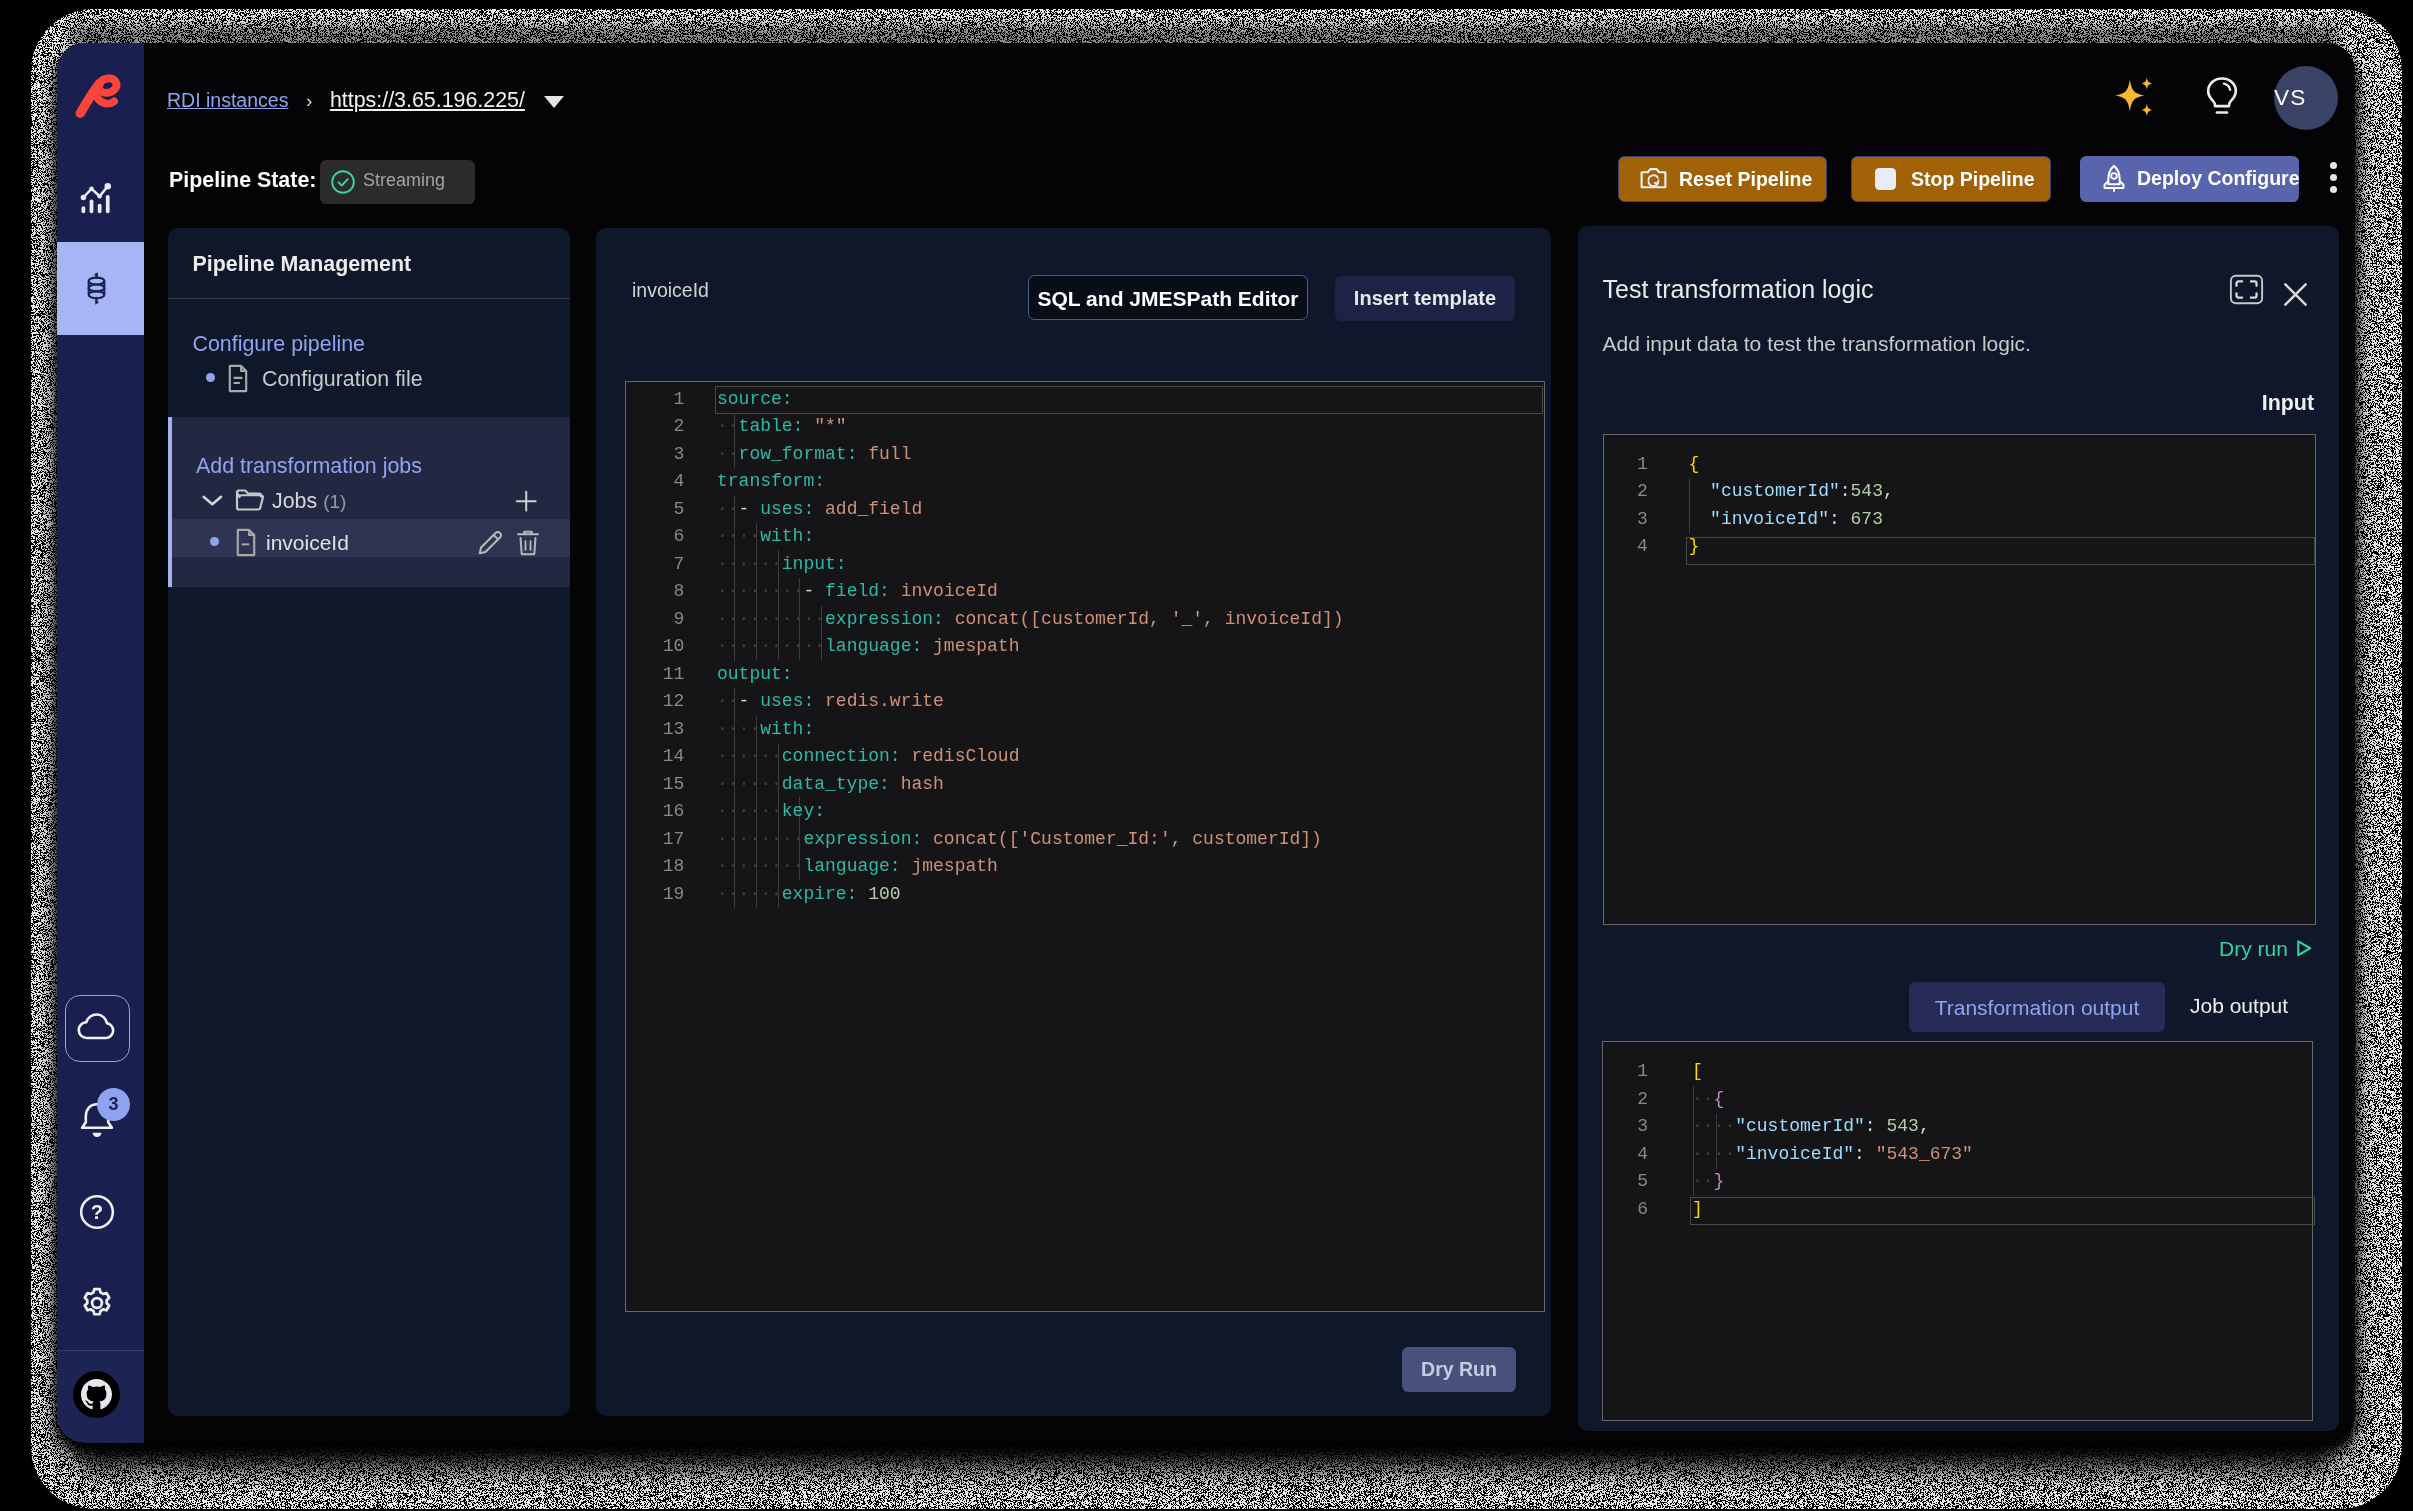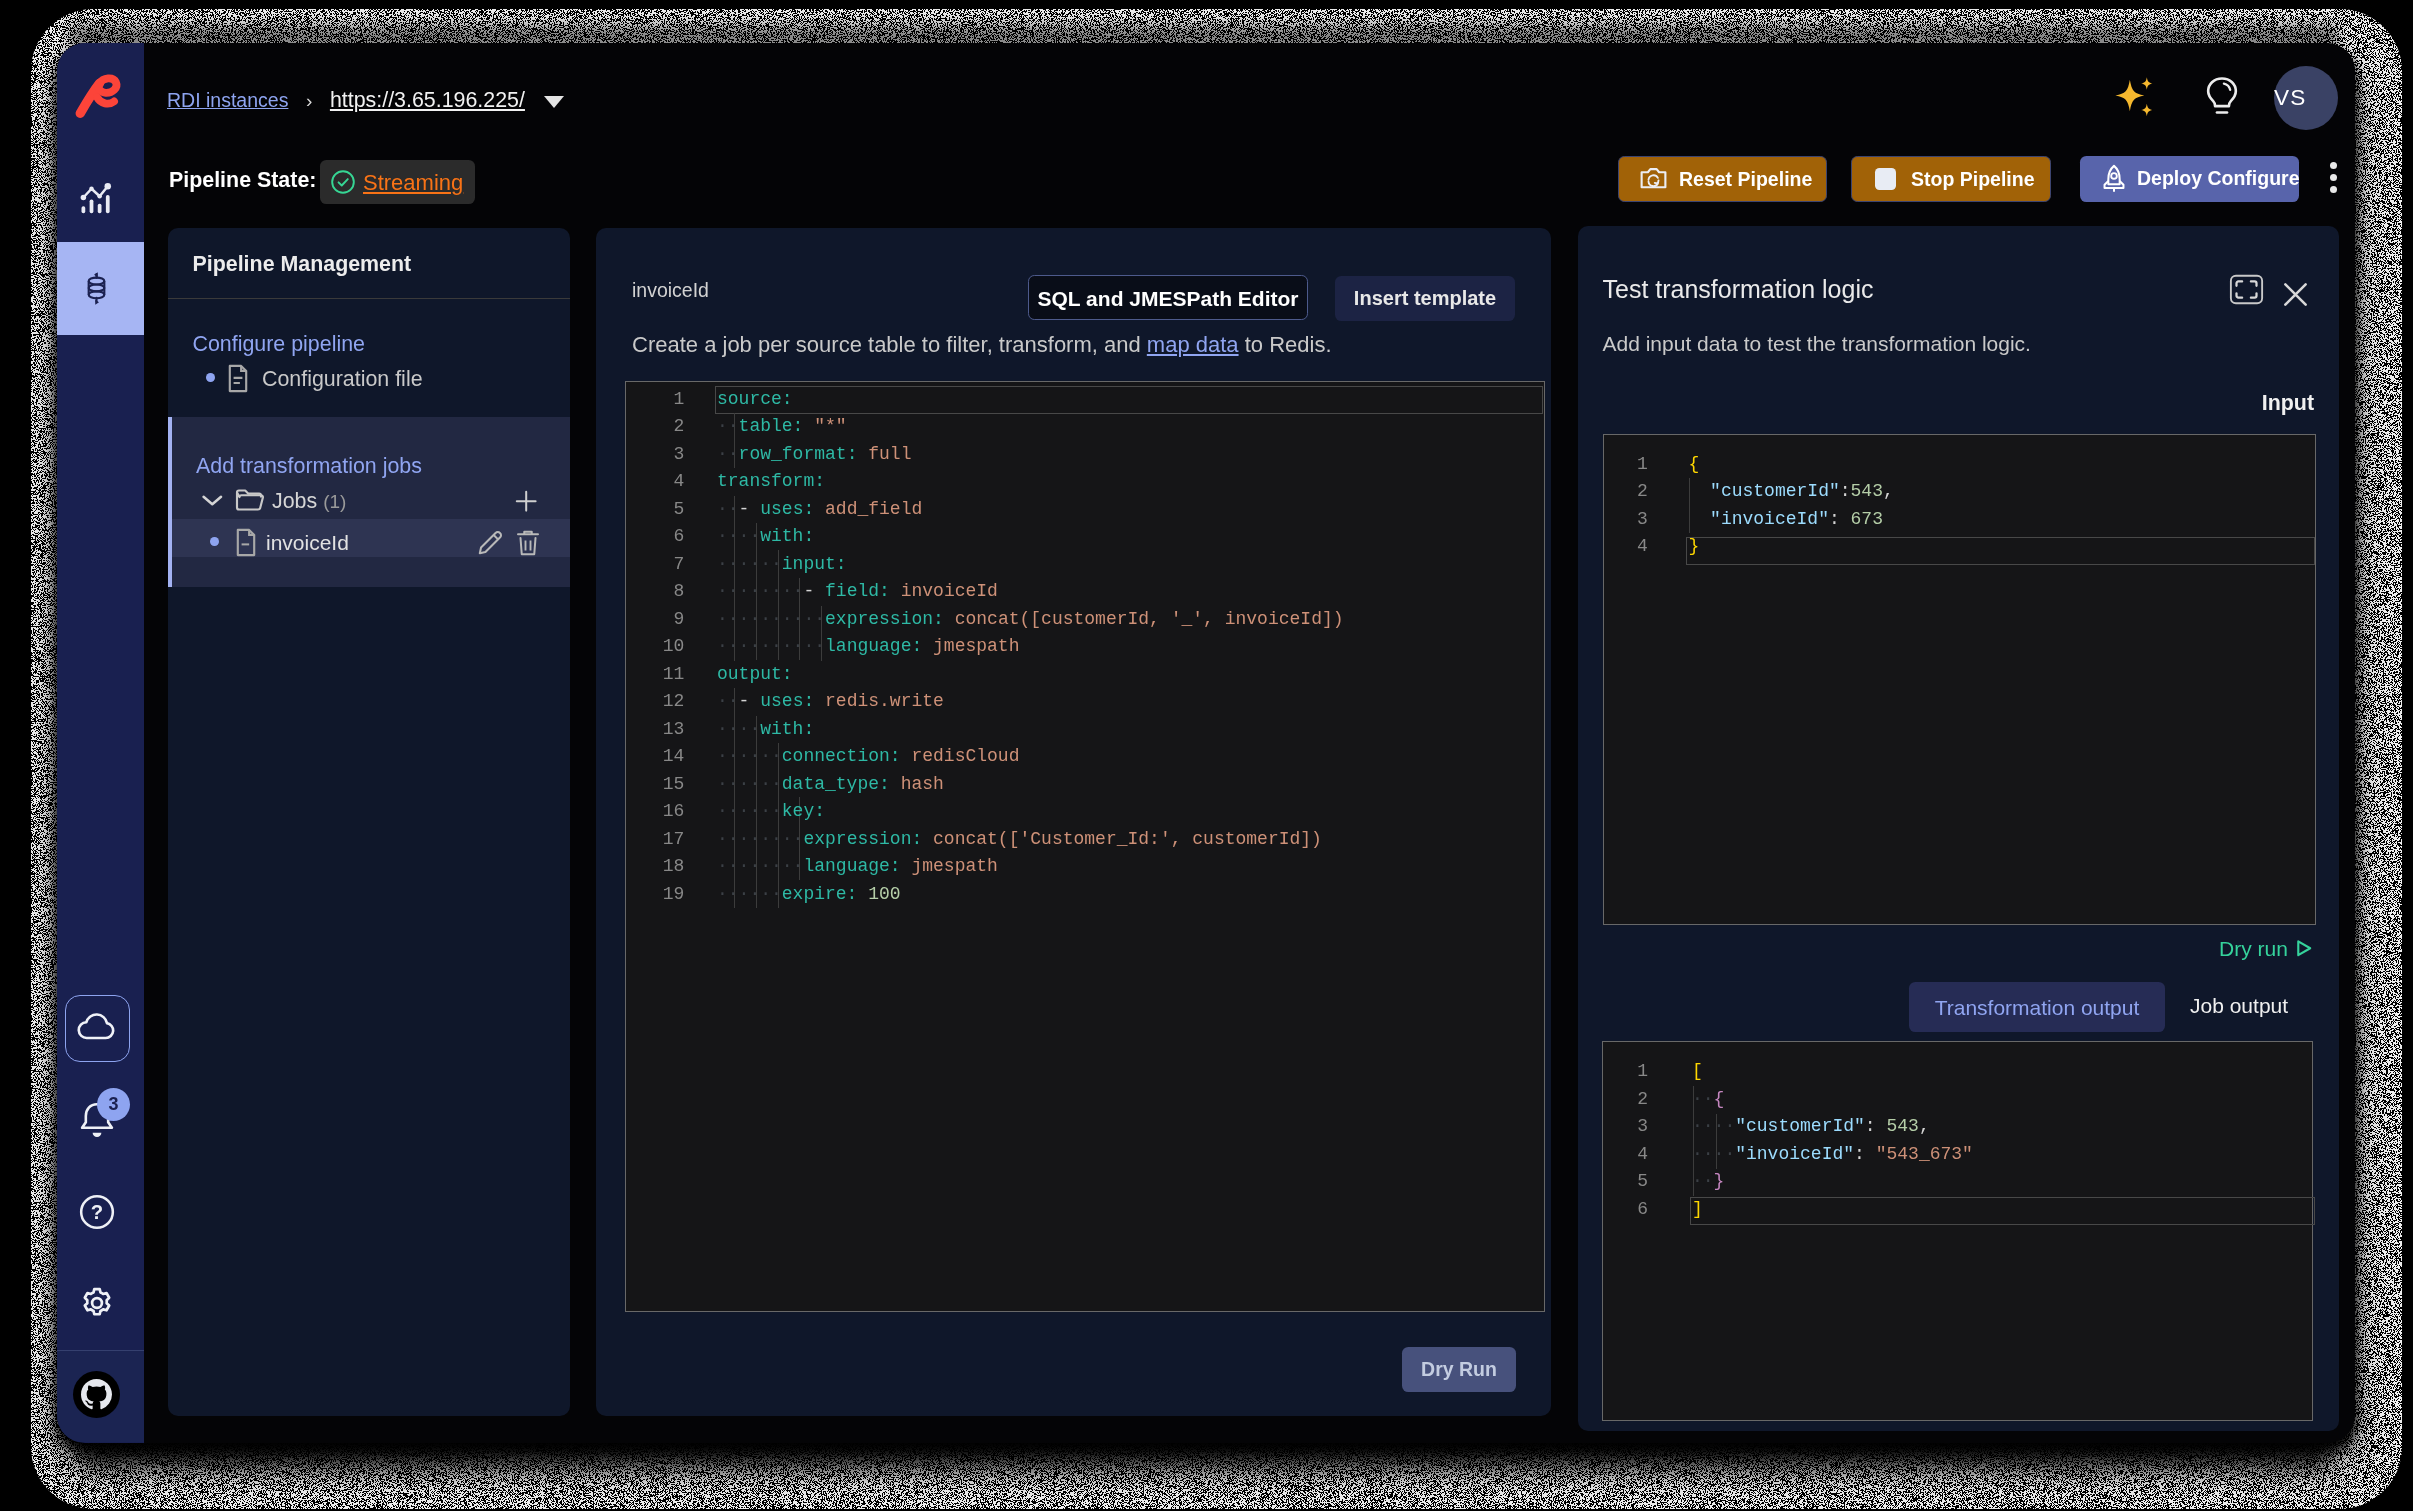--- a/index.html
+++ b/index.html
@@ -17,21 +17,21 @@
   .ghc { position:absolute; left:16.3px; top:1328px; width:47px; height:47px; border-radius:50%; background:#000; }
   
   .crumbs { position:absolute; left:110px; top:45px; font-size:19.5px; color:#8ea4f0; }
   .crumbs .sep { color:#d8d8d8; margin:0 17.6px; font-size:19px;}
   .crumbs a { color:#8ea4f0; text-decoration:underline; }
   .crumbs .url { color:#f2f2f2; text-decoration:underline; font-size:21.4px; }
   .caret { display:inline-block; width:0; height:0; border-left:10.7px solid transparent; border-right:10.7px solid transparent; border-top:12.6px solid #e4e4e4; margin-left:19px; vertical-align:middle;}
   .avatar { position:absolute; left:2217px; top:22.6px; width:64px; height:64px; border-radius:50%; background:#3a4265; color:#fff; font-size:22.6px; text-align:left; line-height:64px; letter-spacing:1.3px;}
   .psrow { position:absolute; left:112px; top:125px; font-size:21.4px; color:#fff; font-weight:bold; }
   .badge { position:absolute; left:263px; top:117px; width:155px; height:44px; background:#2b2b2b; border-radius:6.3px; }
-  .badge span { position:absolute; left:43px; top:10px; font-size:22px; color:#f97316;text-decoration:underline; }
+  .badge span { position:absolute; left:43px; top:10px; font-size:18px; color:#a3a3a3; }
   .hbtn { position:absolute; top:113px; height:46px; border-radius:6.3px; border:1.9px solid #3c4470; background:#a16207; color:#fff; font-size:19.5px; font-weight:bold; }
   .hbtn .lbl { position:absolute; white-space:nowrap; top:11.3px; }
   .deploy { background:#5864ab; border:none; }
   .kebab div { position:absolute; width:7px; height:7px; border-radius:50%; background:#e8e8e8; left:2273px; }
   
   .panel { position:absolute; background:#0f172a; border-radius:10px; }
   .lpanel { left:111px; top:185px; width:402px; height:1188px; }
   .cpanel { left:539px; top:185px; width:955px; height:1188px; }
   .rpanel { left:1521px; top:183px; width:761px; height:1205px; }
   .peri { color:#90a5f1; }
@@ -227,21 +227,20 @@
     </div>
 
     <div class="panel cpanel">
       <div style="position:absolute; left:36px; top:51px; font-size:19.5px; color:#d2d2d2;">invoiceId</div>
       <div style="position:absolute; left:432px; top:47px; width:280px; height:45px; border:1.3px solid #4d5a8c; border-radius:6.3px; background:rgba(5,6,10,0.55);">
         <div style="position:absolute; width:100%; text-align:center; top:10.7px; font-size:21px; font-weight:bold; color:#fff;">SQL and JMESPath Editor</div>
       </div>
       <div style="position:absolute; left:739px; top:48px; width:180px; height:45px; background:#1c2344; border-radius:6.3px;">
         <div style="position:absolute; width:100%; text-align:center; top:11.3px; font-size:20px; font-weight:bold; color:#e8e8e8;">Insert template</div>
       </div>
-      <div style="position:absolute; left:36px; top:104px; font-size:22px; color:#c9c9c9;">Create a job per source table to filter, transform, and <span class="peri" style="text-decoration:underline;">map data</span> to Redis.</div>
       <div class="editor" style="left:29px; top:153px; width:920px; height:931px;">
         <div class="curline" style="left:89px; top:3.8px; width:828px; height:28px;"></div>
         <div class="iguide" style="left:108px; top:31px; height:55px;"></div>
         <div class="iguide" style="left:108px; top:114px; height:165px;"></div>
         <div class="iguide" style="left:130px; top:141px; height:137px;"></div>
         <div class="iguide" style="left:152px; top:168px; height:110px;"></div>
         <div class="iguide" style="left:173px; top:196px; height:82px;"></div>
         <div class="iguide" style="left:195px; top:224px; height:55px;"></div>
         <div class="iguide" style="left:108px; top:306px; height:220px;"></div>
         <div class="iguide" style="left:130px; top:334px; height:192px;"></div>

